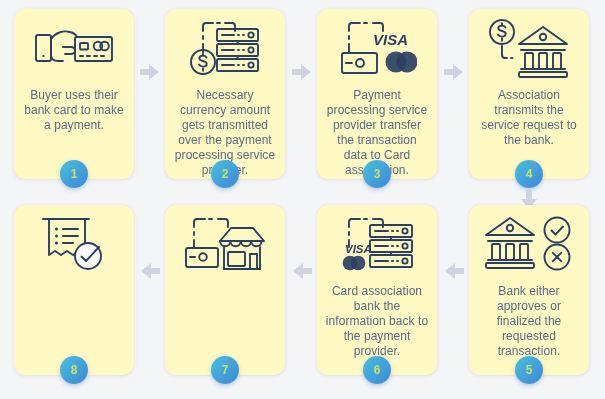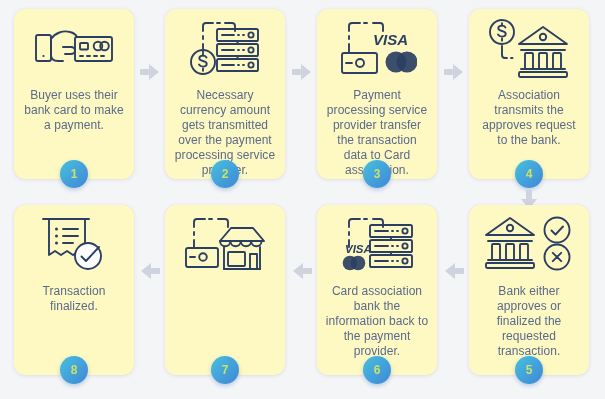--- a/index.html
+++ b/index.html
@@ -187,21 +187,21 @@
           <path d="M36 33h44"></path>
           <rect x="40" y="36" width="8" height="16" rx="1"></rect>
           <rect x="54" y="36" width="8" height="16" rx="1"></rect>
           <rect x="68" y="36" width="8" height="16" rx="1"></rect>
           <path d="M36 52h44"></path>
           <rect x="34" y="55" width="48" height="5" rx="1.2"></rect>
           <circle cx="58" cy="20" r="3.2"></circle>
         </g>
       </svg>
     </div>
-    <div class="card-text">Association transmits the approves request to the bank.</div>
+    <div class="card-text">Association transmits the service request to the bank.</div>
   </div>
   <div class="badge" style="left:515px;top:160px;">4</div>
 
   <div class="arrow" style="left:520px;top:190px;">
     <svg width="18" height="20" viewBox="0 0 18 20">
       <path d="M6 0h6v9h5l-8 10-8-10h5z" fill="#ced3de"></path>
     </svg>
   </div>
 
   <div class="card r2 c4">
@@ -315,17 +315,16 @@
           <path d="M11 6v36l6-4 6 4 6-4 6 4 6-4 6 4V6"></path>
           <circle cx="18.5" cy="16" r="1.5" fill="#2b3f63" stroke="none"></circle>
           <circle cx="18.5" cy="23" r="1.5" fill="#2b3f63" stroke="none"></circle>
           <circle cx="18.5" cy="30" r="1.5" fill="#2b3f63" stroke="none"></circle>
           <path d="M25 16h15M25 23h15M25 30h10"></path>
           <circle cx="50" cy="43" r="13" fill="#ffffff"></circle>
           <path d="M43.5 43.5l4.5 4.5L61 34"></path>
         </g>
       </svg>
     </div>
-    <div class="card-text">Transaction finalized.</div>
   </div>
   <div class="badge" style="left:60px;top:356px;">8</div>
 
 </div>
 
 </body></html>

